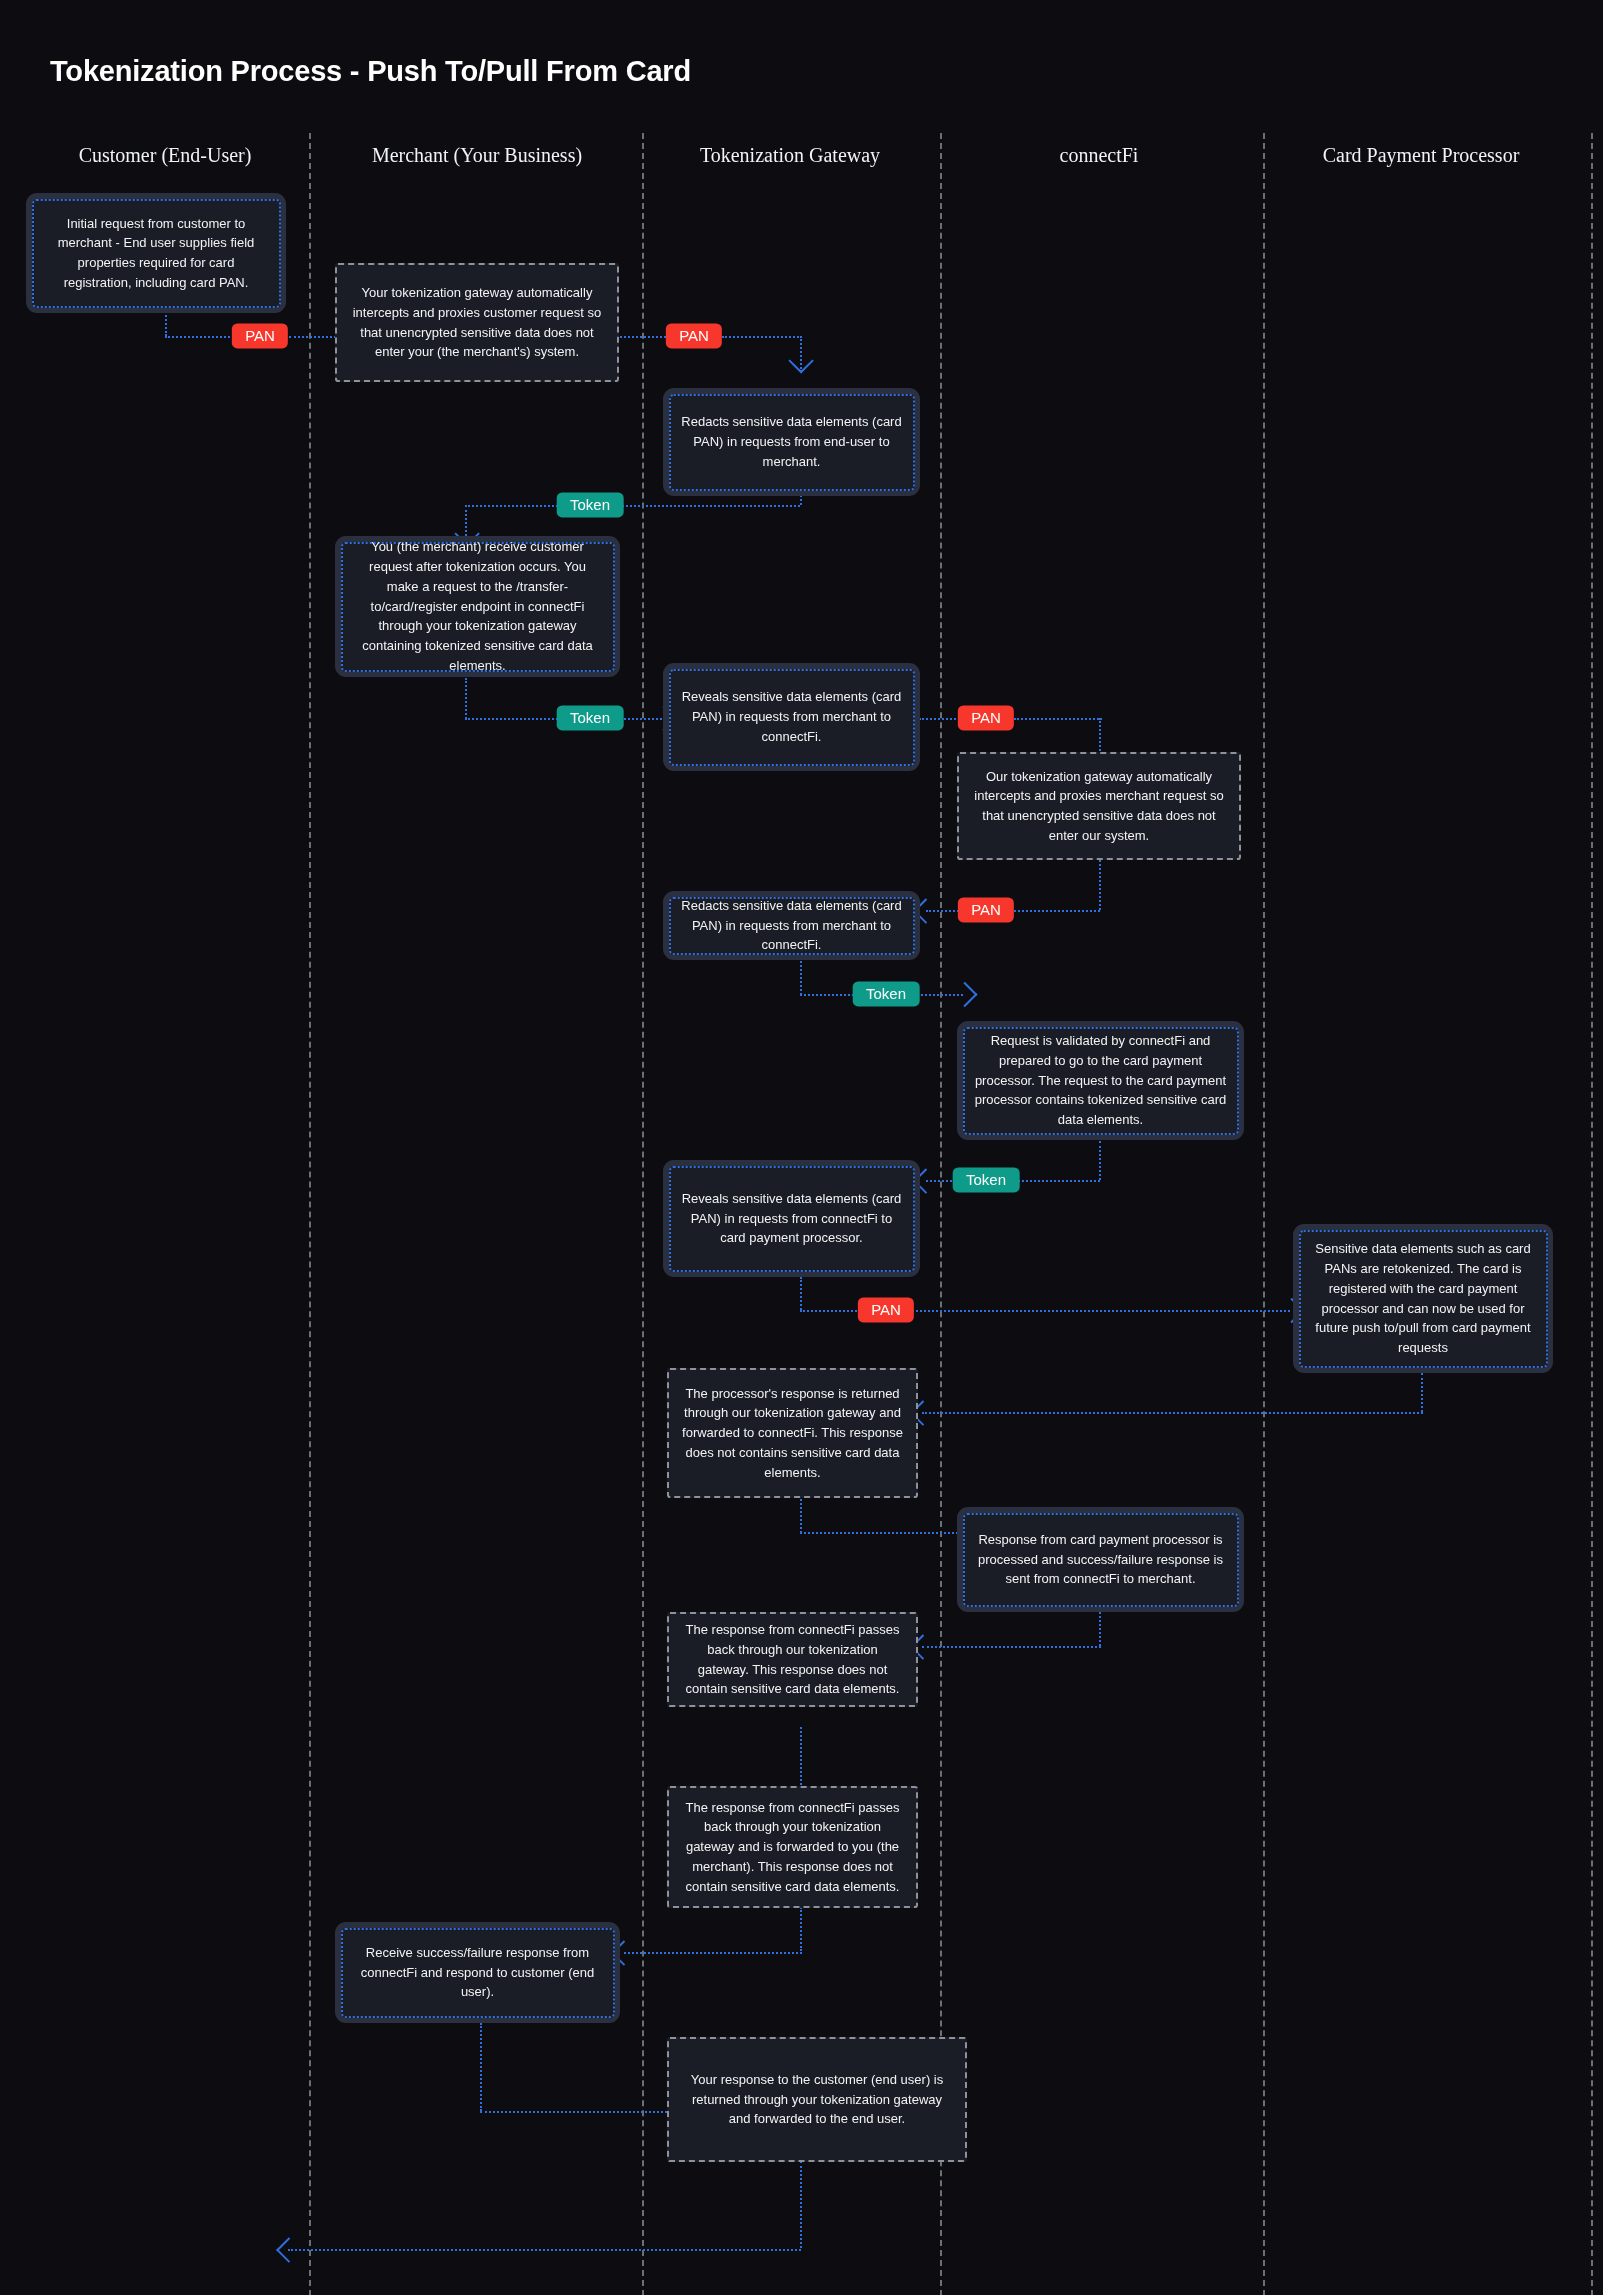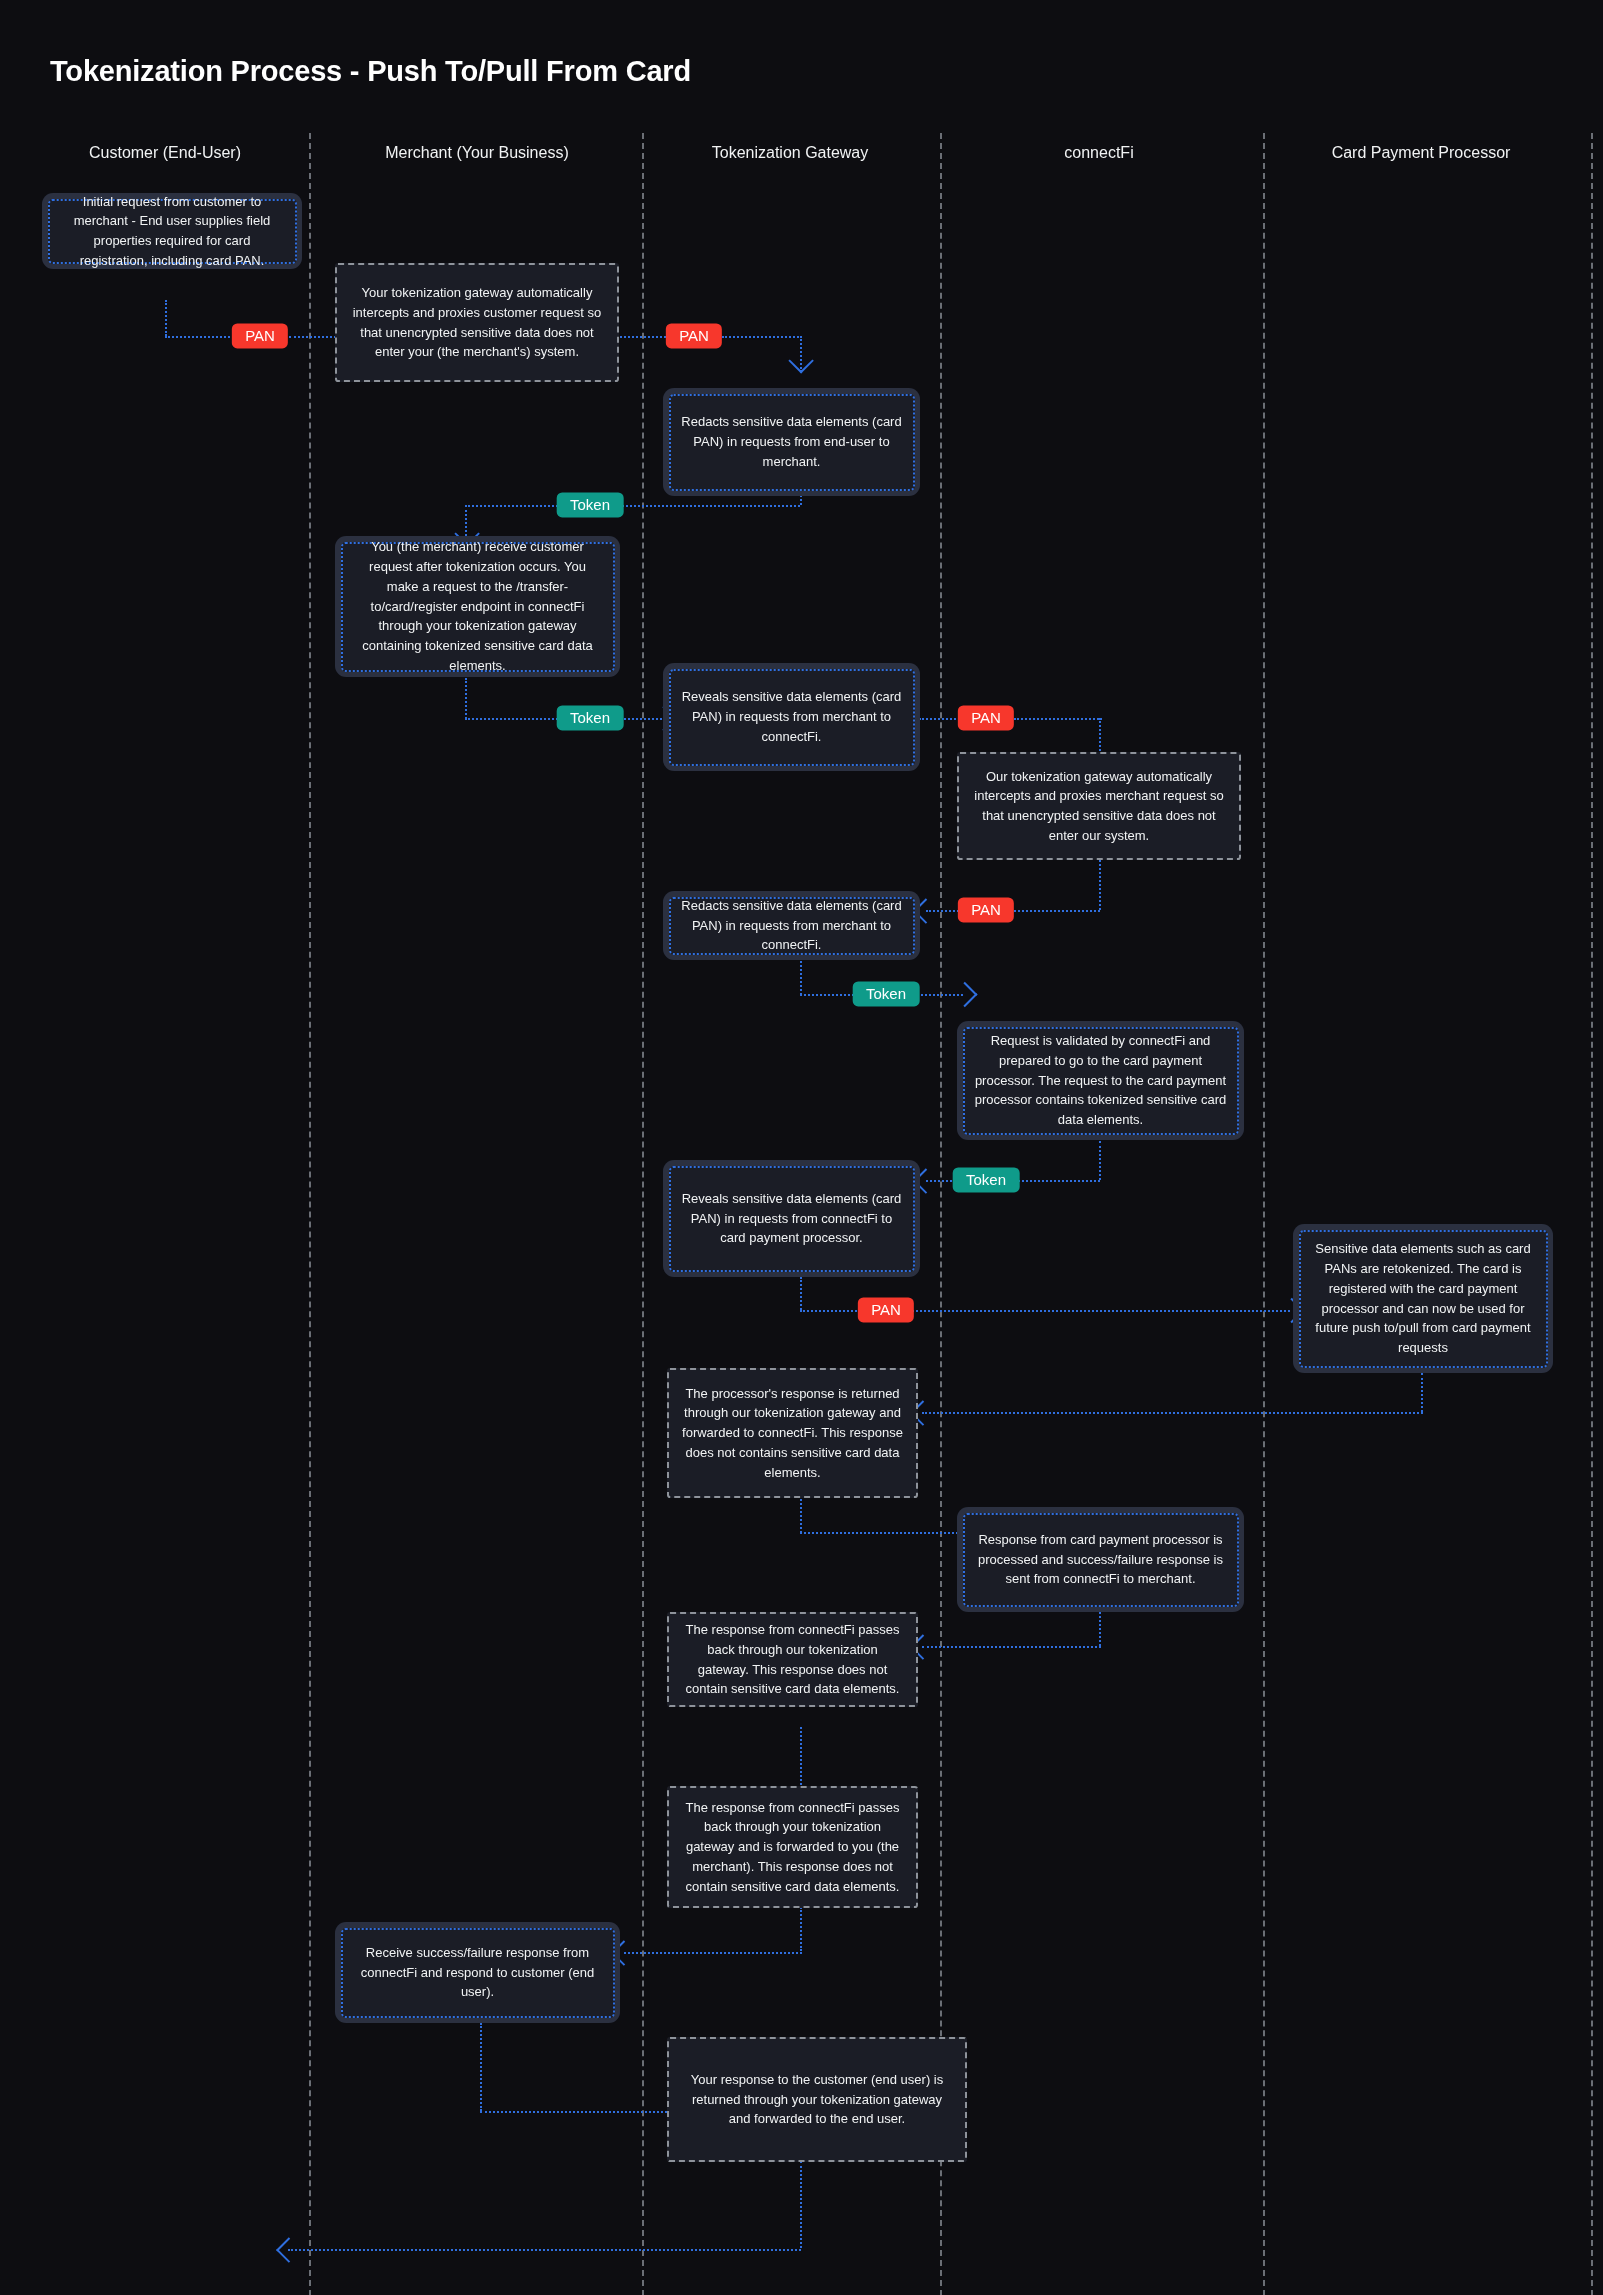--- a/index.html
+++ b/index.html
@@ -30,23 +30,24 @@
     letter-spacing: -0.2px;
     color: #ffffff;
     white-space: nowrap;
   }
 
   
   .lane-header {
     position: absolute;
     transform: translateX(-50%);
     top: 144px;
-    font-size: 16px;
+    font-size: 20px;
     color: #f1f3f4;
     white-space: nowrap;
+    font-family: Liberation Serif, serif;
   }
   .lifeline {
     position: absolute;
     top: 133px;
     width: 0;
     height: 2163px;
     border-left: 2.3px dashed #6b6f76;
   }
 
   
@@ -205,21 +206,21 @@
   <div class="arrow left" style="left:615px; top:1944px"></div>
 
   <div class="vline" style="left:480px;  top:2023px; height:88px"></div>
   <div class="hline" style="left:480px;  top:2111px; width:187px"></div>
 
   <div class="vline" style="left:800px; top:2161px; height:87px"></div>
   <div class="hline" style="left:288px;  top:2171px; width:0px"></div>
   <div class="hline" style="left:288px;  top:2249px; width:513px"></div>
   <div class="arrow left" style="left:280px; top:2241px"></div>
 
-  <div class="node blue" style="left:42px; top:193px; width:260px; height:76px">
+  <div class="node blue" style="left:26px; top:193px; width:260px; height:120px">
     <span class="inner">
       <span class="txt">Initial request from customer to merchant - End user supplies field properties required for card registration, including card PAN.</span>
     </span>
   </div>
 
   <div class="node gray" style="left:335px; top:263px; width:284px; height:119px">
     <span class="txt">Your tokenization gateway automatically intercepts and proxies customer request so that unencrypted sensitive data does not enter your (the merchant's) system.</span>
   </div>
 
   <div class="node blue" style="left:663px; top:388px; width:257px; height:108px">

